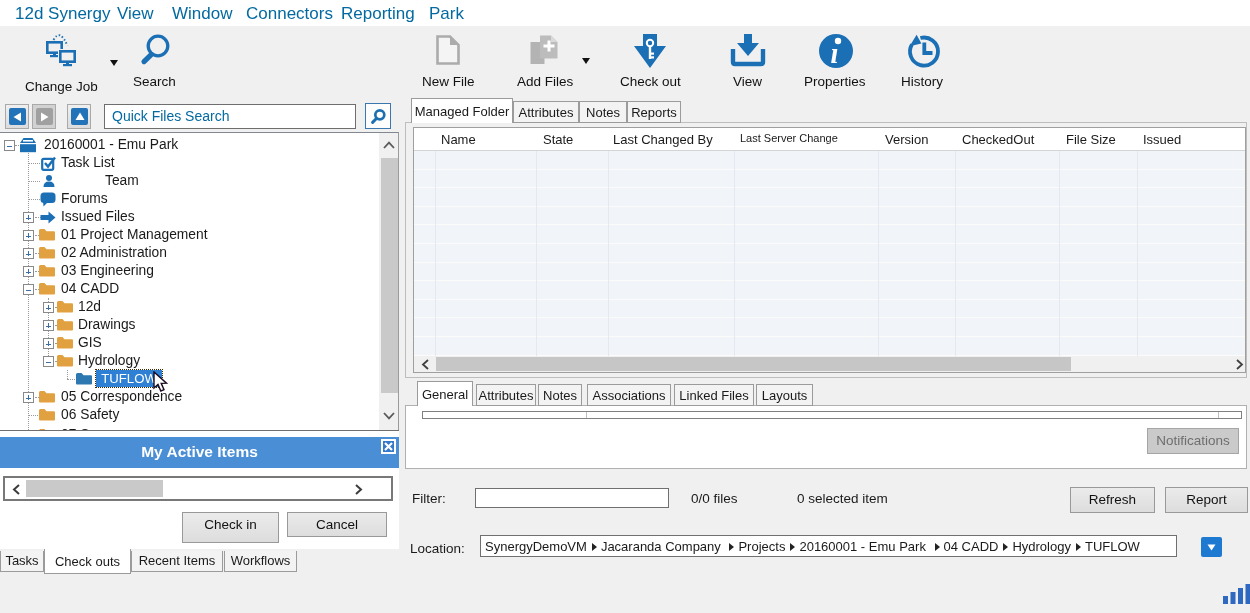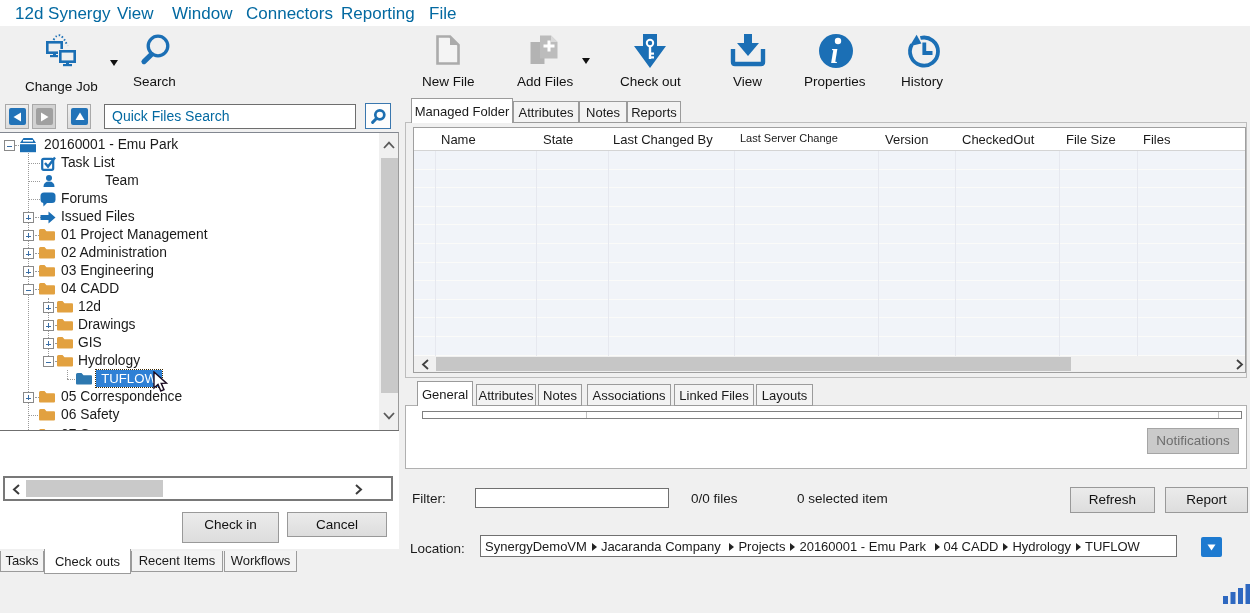--- a/index.html
+++ b/index.html
@@ -38,21 +38,21 @@
 </style>
 </head>
 <body>
 
 <div id="menubar">
   <span style="left:15px">12d Synergy</span>
   <span style="left:117px">View</span>
   <span style="left:172px">Window</span>
   <span style="left:246px">Connectors</span>
   <span style="left:341px">Reporting</span>
-  <span style="left:429px">File</span>
+  <span style="left:429px">Park</span>
 </div>
 
 <svg style="left:44px; top:33px;" width="36" height="34" viewBox="0 0 36 34">
   <path d="M9.5,7 Q16,-5 23.5,13" fill="none" stroke="#1b6fb5" stroke-width="1.9" stroke-dasharray="1.5,2.1"></path>
   <rect x="3.3" y="9.3" width="14.4" height="10.4" fill="none" stroke="#1b6fb5" stroke-width="2.6"></rect>
   <rect x="9" y="20" width="3" height="2.4" fill="#1b6fb5"></rect>
   <rect x="6" y="22" width="9" height="2.2" fill="#1b6fb5"></rect>
   <rect x="14" y="16" width="19" height="15" fill="#f0f0f0"></rect>
   <rect x="16.3" y="18.3" width="14.4" height="10.4" fill="#f0f0f0" stroke="#1b6fb5" stroke-width="2.6"></rect>
   <rect x="22" y="29" width="3" height="2.4" fill="#1b6fb5"></rect>
@@ -288,20 +288,28 @@
   <use href="#fam" x="57" y="336"></use>
   <use href="#fam" x="57" y="354"></use>
   <use href="#fbl" x="76" y="372"></use>
   <use href="#fam" x="39" y="390"></use>
   <use href="#fam" x="39" y="408"></use>
   <use href="#fam" x="39" y="428"></use>
 </svg>
 
 <div id="maipanel" class="abs" style="left:0; top:430px; width:399px; height:119px; background:#fff; border-top:1px solid #6f6f6f;">
 
+  <div class="abs" style="left:0; top:6px; width:399px; height:31px; background:#4a8fd5;">
+    <div class="abs" style="left:0; top:6px; width:399px; text-align:center; color:#fff; font-weight:bold; font-size:15.5px;">My Active Items</div>
+    <div class="abs" style="left:381px; top:2px; width:15px; height:15px; background:#3579c8; border:2px solid #fff;">
+      <svg style="left:1px; top:1px;" width="9" height="9" viewBox="0 0 9 9">
+        <path d="M1,1 L8,8 M8,1 L1,8" stroke="#fff" stroke-width="2.2"></path>
+      </svg>
+    </div>
+  </div>
 
   <div class="abs" style="left:3px; top:45px; width:390px; height:25px; border:2px solid #787878; background:#fff;">
     <div class="abs" style="left:21px; top:2px; width:137px; height:17px; background:#c9c9c9;"></div>
     <svg style="left:7px; top:6px;" width="8" height="11" viewBox="0 0 8 11">
         <path d="M7,1 L2,5.5 L7,10" fill="none" stroke="#3c3c3c" stroke-width="2"></path>
       </svg>
     <svg style="left:350px; top:6px;" width="8" height="11" viewBox="0 0 8 11">
         <path d="M1,1 L6,5.5 L1,10" fill="none" stroke="#3c3c3c" stroke-width="2"></path>
       </svg>
   </div>
@@ -339,21 +347,21 @@
   <div class="abs" style="left:645px; top:0; width:1px; height:228px; background:#e6e8ef;"></div>
   <div class="abs" style="left:723px; top:0; width:1px; height:228px; background:#e6e8ef;"></div>
 
   <div class="lbl" style="left:27px;  top:4px; font-size:13px; z-index:3;">Name</div>
   <div class="lbl" style="left:129px; top:4px; font-size:13px; z-index:3;">State</div>
   <div class="lbl" style="left:199px; top:4px; font-size:13px; z-index:3;">Last Changed By</div>
   <div class="lbl" style="left:326px; top:4px; font-size:11px; z-index:3;">Last Server Change</div>
   <div class="lbl" style="left:471px; top:4px; font-size:13px; z-index:3;">Version</div>
   <div class="lbl" style="left:548px; top:4px; font-size:13px; z-index:3;">CheckedOut</div>
   <div class="lbl" style="left:652px; top:4px; font-size:13px; z-index:3;">File Size</div>
-  <div class="lbl" style="left:729px; top:4px; font-size:13px; z-index:3;">Files</div>
+  <div class="lbl" style="left:729px; top:4px; font-size:13px; z-index:3;">Issued</div>
 
   <div class="abs" style="left:0; top:228px; width:831px; height:16px; background:#f0f0f0;"></div>
   <svg style="left:7px; top:231px;" width="8" height="11" viewBox="0 0 8 11">
       <path d="M7,1 L2,5.5 L7,10" fill="none" stroke="#404040" stroke-width="1.8"></path>
     </svg>
   <div class="abs" style="left:22px; top:229px; width:635px; height:14px; background:#c6c6c6;"></div>
   <svg style="left:822px; top:231px;" width="8" height="11" viewBox="0 0 8 11">
       <path d="M1,1 L6,5.5 L1,10" fill="none" stroke="#404040" stroke-width="1.8"></path>
     </svg>
 </div>

